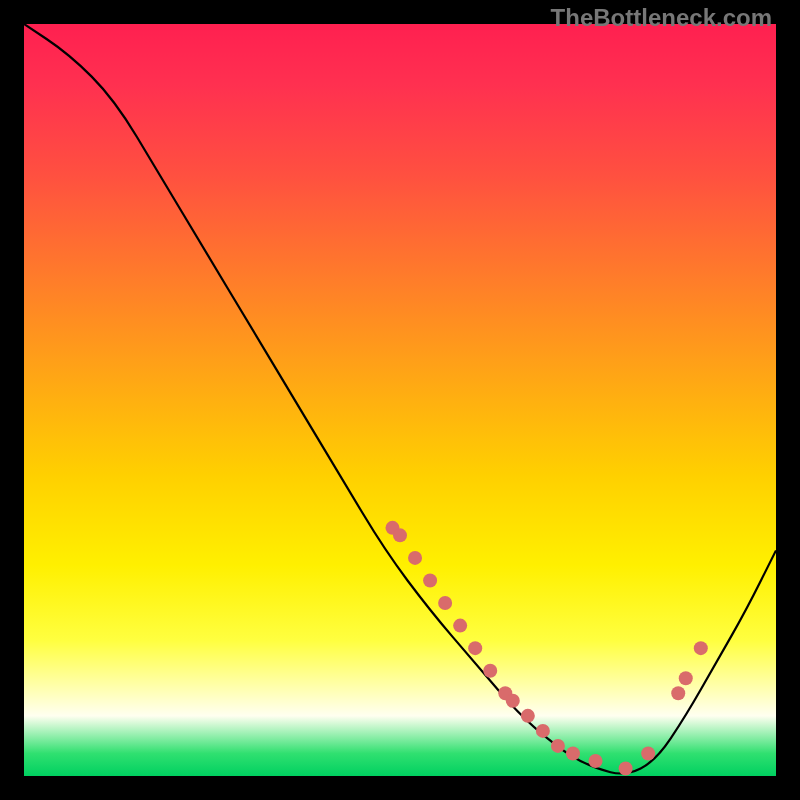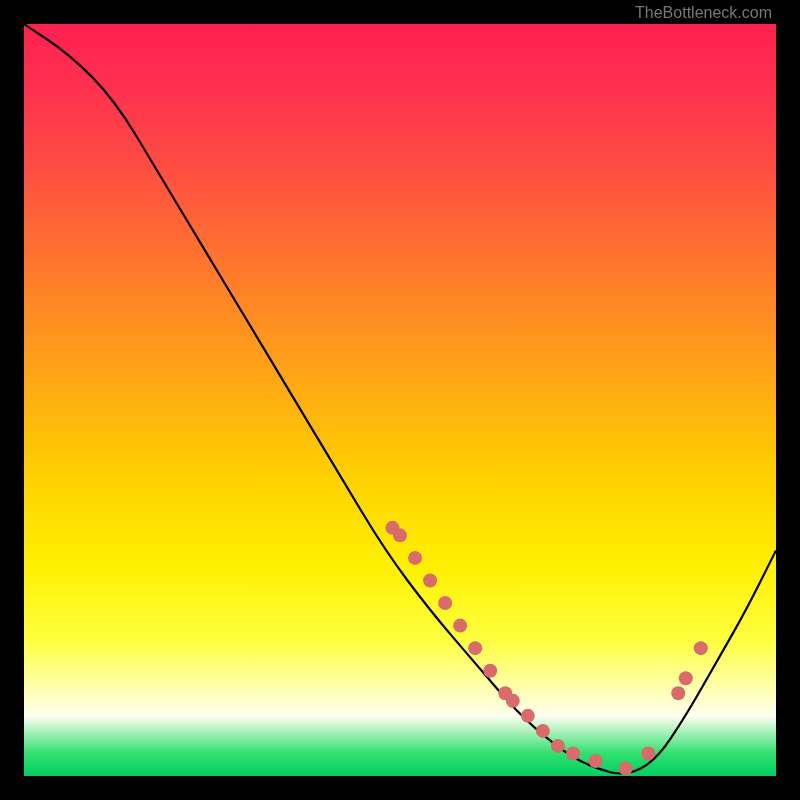--- a/index.html
+++ b/index.html
@@ -39,22 +39,22 @@
   }
   svg.curve {
     position: absolute;
     inset: 0;
   }
   .attribution {
     position: absolute;
     top: 4px;
     right: 28px;
     color: #777;
-    font-size: 16px;
-    font-weight: normal;
+    font-size: 24px;
+    font-weight: bold;
   }
 </style>
 </head>
 <body>
 
 <div class="chart-container">
   <div class="gradient-bg"></div>
   <svg class="curve" viewBox="0 0 752 752" preserveAspectRatio="none">
     <g id="curve-group">
         <path d="M 0 0 Q 0 0 22.56 15.04000000000002 Q 45.12 30.08000000000004 67.67999999999999 52.639999999999986 Q 90.24 75.19999999999993 112.79999999999998 112.79999999999995 Q 135.35999999999999 150.39999999999998 157.92 188 Q 180.48 225.60000000000002 203.04 263.20000000000005 Q 225.6 300.8 248.15999999999997 338.4 Q 270.71999999999997 376 293.28 413.6 Q 315.84 451.2 338.4 488.79999999999995 Q 360.96 526.4 383.52 556.48 Q 406.08000000000004 586.56 428.64 612.88 Q 451.2 639.2 473.76 665.52 Q 496.32000000000005 691.84 518.88 710.6400000000001 Q 541.4399999999999 729.44 556.48 736.96 Q 571.52 744.48 586.56 748.24 Q 601.6 752 616.64 744.48 Q 631.68 736.96 646.72 714.4000000000001 Q 661.76 691.84 676.8 665.52 Q 691.84 639.2 706.88 612.88 Q 721.92 586.56 736.96 556.48 T 752 526.4" fill="none" stroke="#000" stroke-width="2.2"></path>

